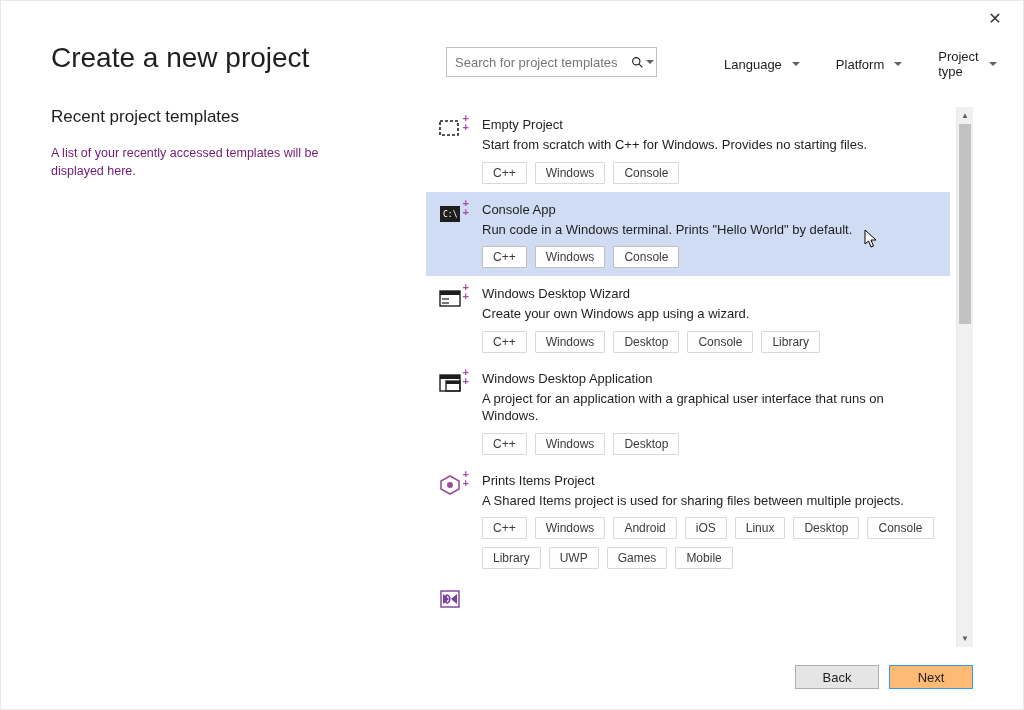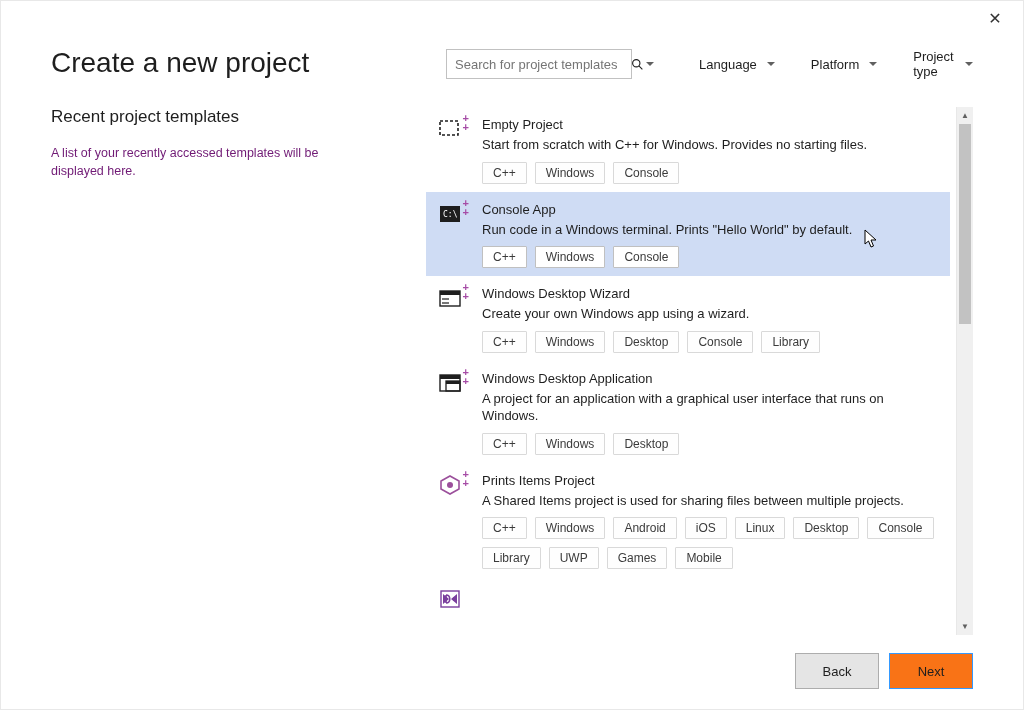--- a/index.html
+++ b/index.html
@@ -25,36 +25,36 @@
       text-align: center;
     }
     .container {
       display: flex;
       flex-direction: column;
       height: 100%;
       padding: 36px 50px 20px 50px;
     }
     .top-row {
       display: flex;
-      align-items: flex-end;
+      align-items: center;
       gap: 20px;
       margin-bottom: 28px;
     }
     .title {
       font-size: 28px;
       font-weight: 400;
       color: #1e1e1e;
       flex: 0 0 375px;
     }
     .search-wrap {
       display: flex;
       align-items: center;
       border: 1px solid #c1c1c1;
       height: 30px;
-      width: 186px;
+      width: 211px;
       padding: 0 8px;
       margin-top: 8px;
     }
     .search-input {
       border: none;
       outline: none;
       font-size: 13px;
       flex: 1;
       color: #6b6b6b;
       background: transparent;
@@ -186,33 +186,33 @@
     }
     .footer {
       display: flex;
       justify-content: flex-end;
       gap: 10px;
       padding-top: 18px;
       padding-right: 0;
     }
     .btn {
       min-width: 84px;
-      height: 36px;
+      height: 24px;
       font-size: 13px;
       border: 1px solid #adadad;
       background: #e5e5e5;
       cursor: pointer;
       color: #1e1e1e;
       display: flex;
       align-items: center;
       justify-content: center;
     }
     .btn-primary {
       border: 1px solid #3399ff;
-      background: #f97316;
+      background: #fdba74;
     }
     .cursor-fake {
       position: absolute;
       pointer-events: none;
     }
     .plus-overlay {
       position: absolute;
       top: -3px;
       right: -3px;
       color: #a64ca6;

